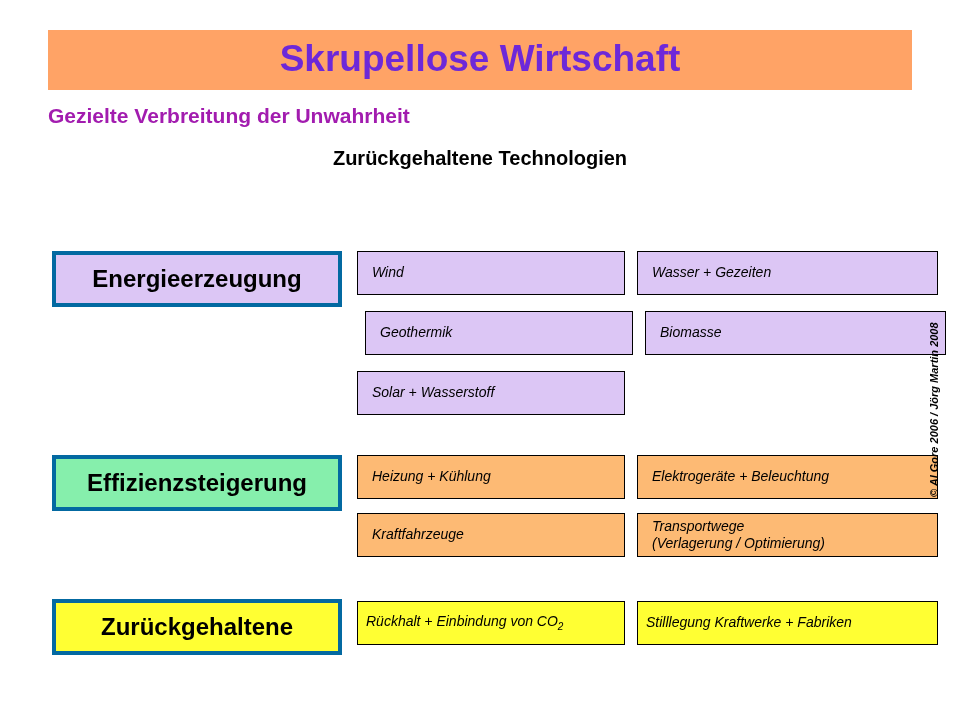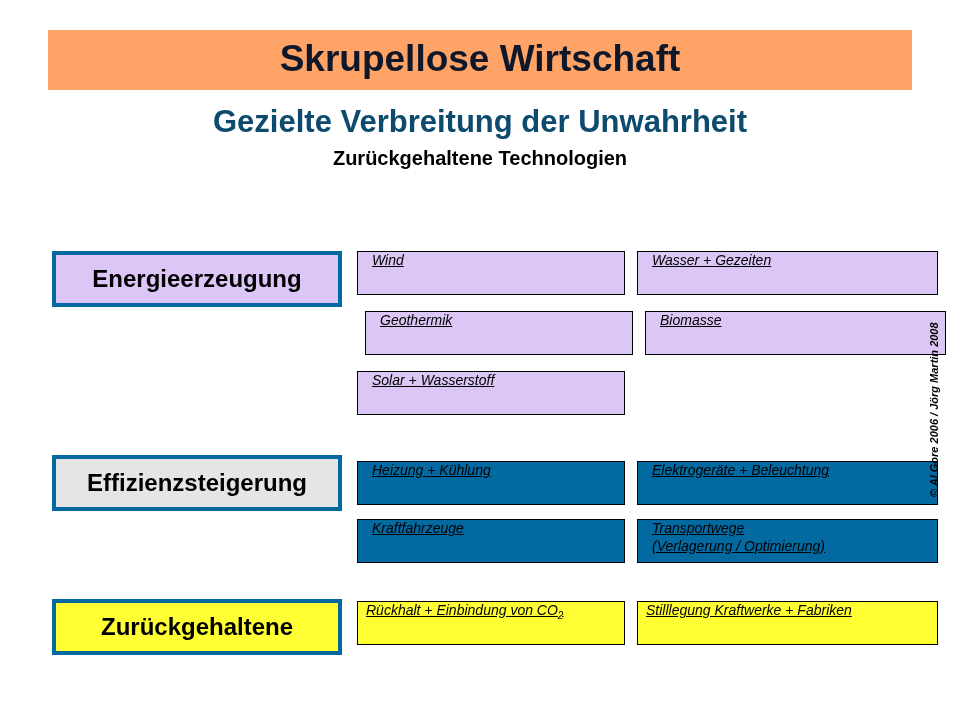--- a/index.html
+++ b/index.html
@@ -26,36 +26,36 @@
     background: #ffa366;
   }
   #title-text {
     position: absolute;
     left: 0;
     top: 0;
     width: 864px;
     height: 60px;
     line-height: 58px;
     text-align: center;
-    color: #0f172a;
+    color: #6d28d9;
     font-size: 37px;
     font-weight: bold;
     letter-spacing: 0px;
     white-space: nowrap;
   }
 
   
   #heading-main {
     position: absolute;
     left: 48px;
     top: 104px;
     width: 864px;
-    text-align: center;
-    color: #0c4a6e;
-    font-size: 31px;
+    text-align: left;
+    color: #a21caf;
+    font-size: 21px;
     font-weight: bold;
     white-space: nowrap;
   }
   #heading-sub {
     position: absolute;
     left: 48px;
     top: 147px;
     width: 864px;
     text-align: center;
     color: #000000;
@@ -76,52 +76,52 @@
     align-items: center;
     justify-content: center;
   }
   .category-label {
     font-size: 24px;
     font-weight: bold;
     color: #000000;
     white-space: nowrap;
   }
   #cat-0 { top: 251px; background: #dcc6f5; }
-  #cat-1 { top: 455px; background: #e5e5e5; }
+  #cat-1 { top: 455px; background: #86efac; }
   #cat-2 { top: 599px; background: #ffff33; }
 
   
   .item-box {
     position: absolute;
     height: 44px;
     border: 1px solid #000000;
     box-sizing: border-box;
     display: flex;
+    align-items: center;
     padding-left: 14px;
-    text-decoration: underline;
   }
   .item-label {
     font-size: 14px;
     font-style: italic;
     color: #000000;
     line-height: 1.25;
     white-space: pre-line;
   }
   .col-left  { left: 357px; width: 268px; }
   .col-right { left: 637px; width: 301px; }
 
   .row-a { top: 251px; }
   .row-b { top: 311px; margin-left: 8px; }
   .row-c { top: 371px; }
   .row-d { top: 455px; }
   .row-e { top: 513px; }
   .row-f { top: 601px; padding-left: 8px; }
 
   .fill-purple { background: #dcc6f5; }
-  .fill-green  { background: #0369a1; margin-top: 6px; }
+  .fill-green  { background: #fdba74; }
   .fill-yellow { background: #ffff33; }
 
   .sub { font-size: 10px; vertical-align: sub; }
 
   
   #copyright {
     position: absolute;
     left: 928px;
     top: 497px;
     width: 200px;

